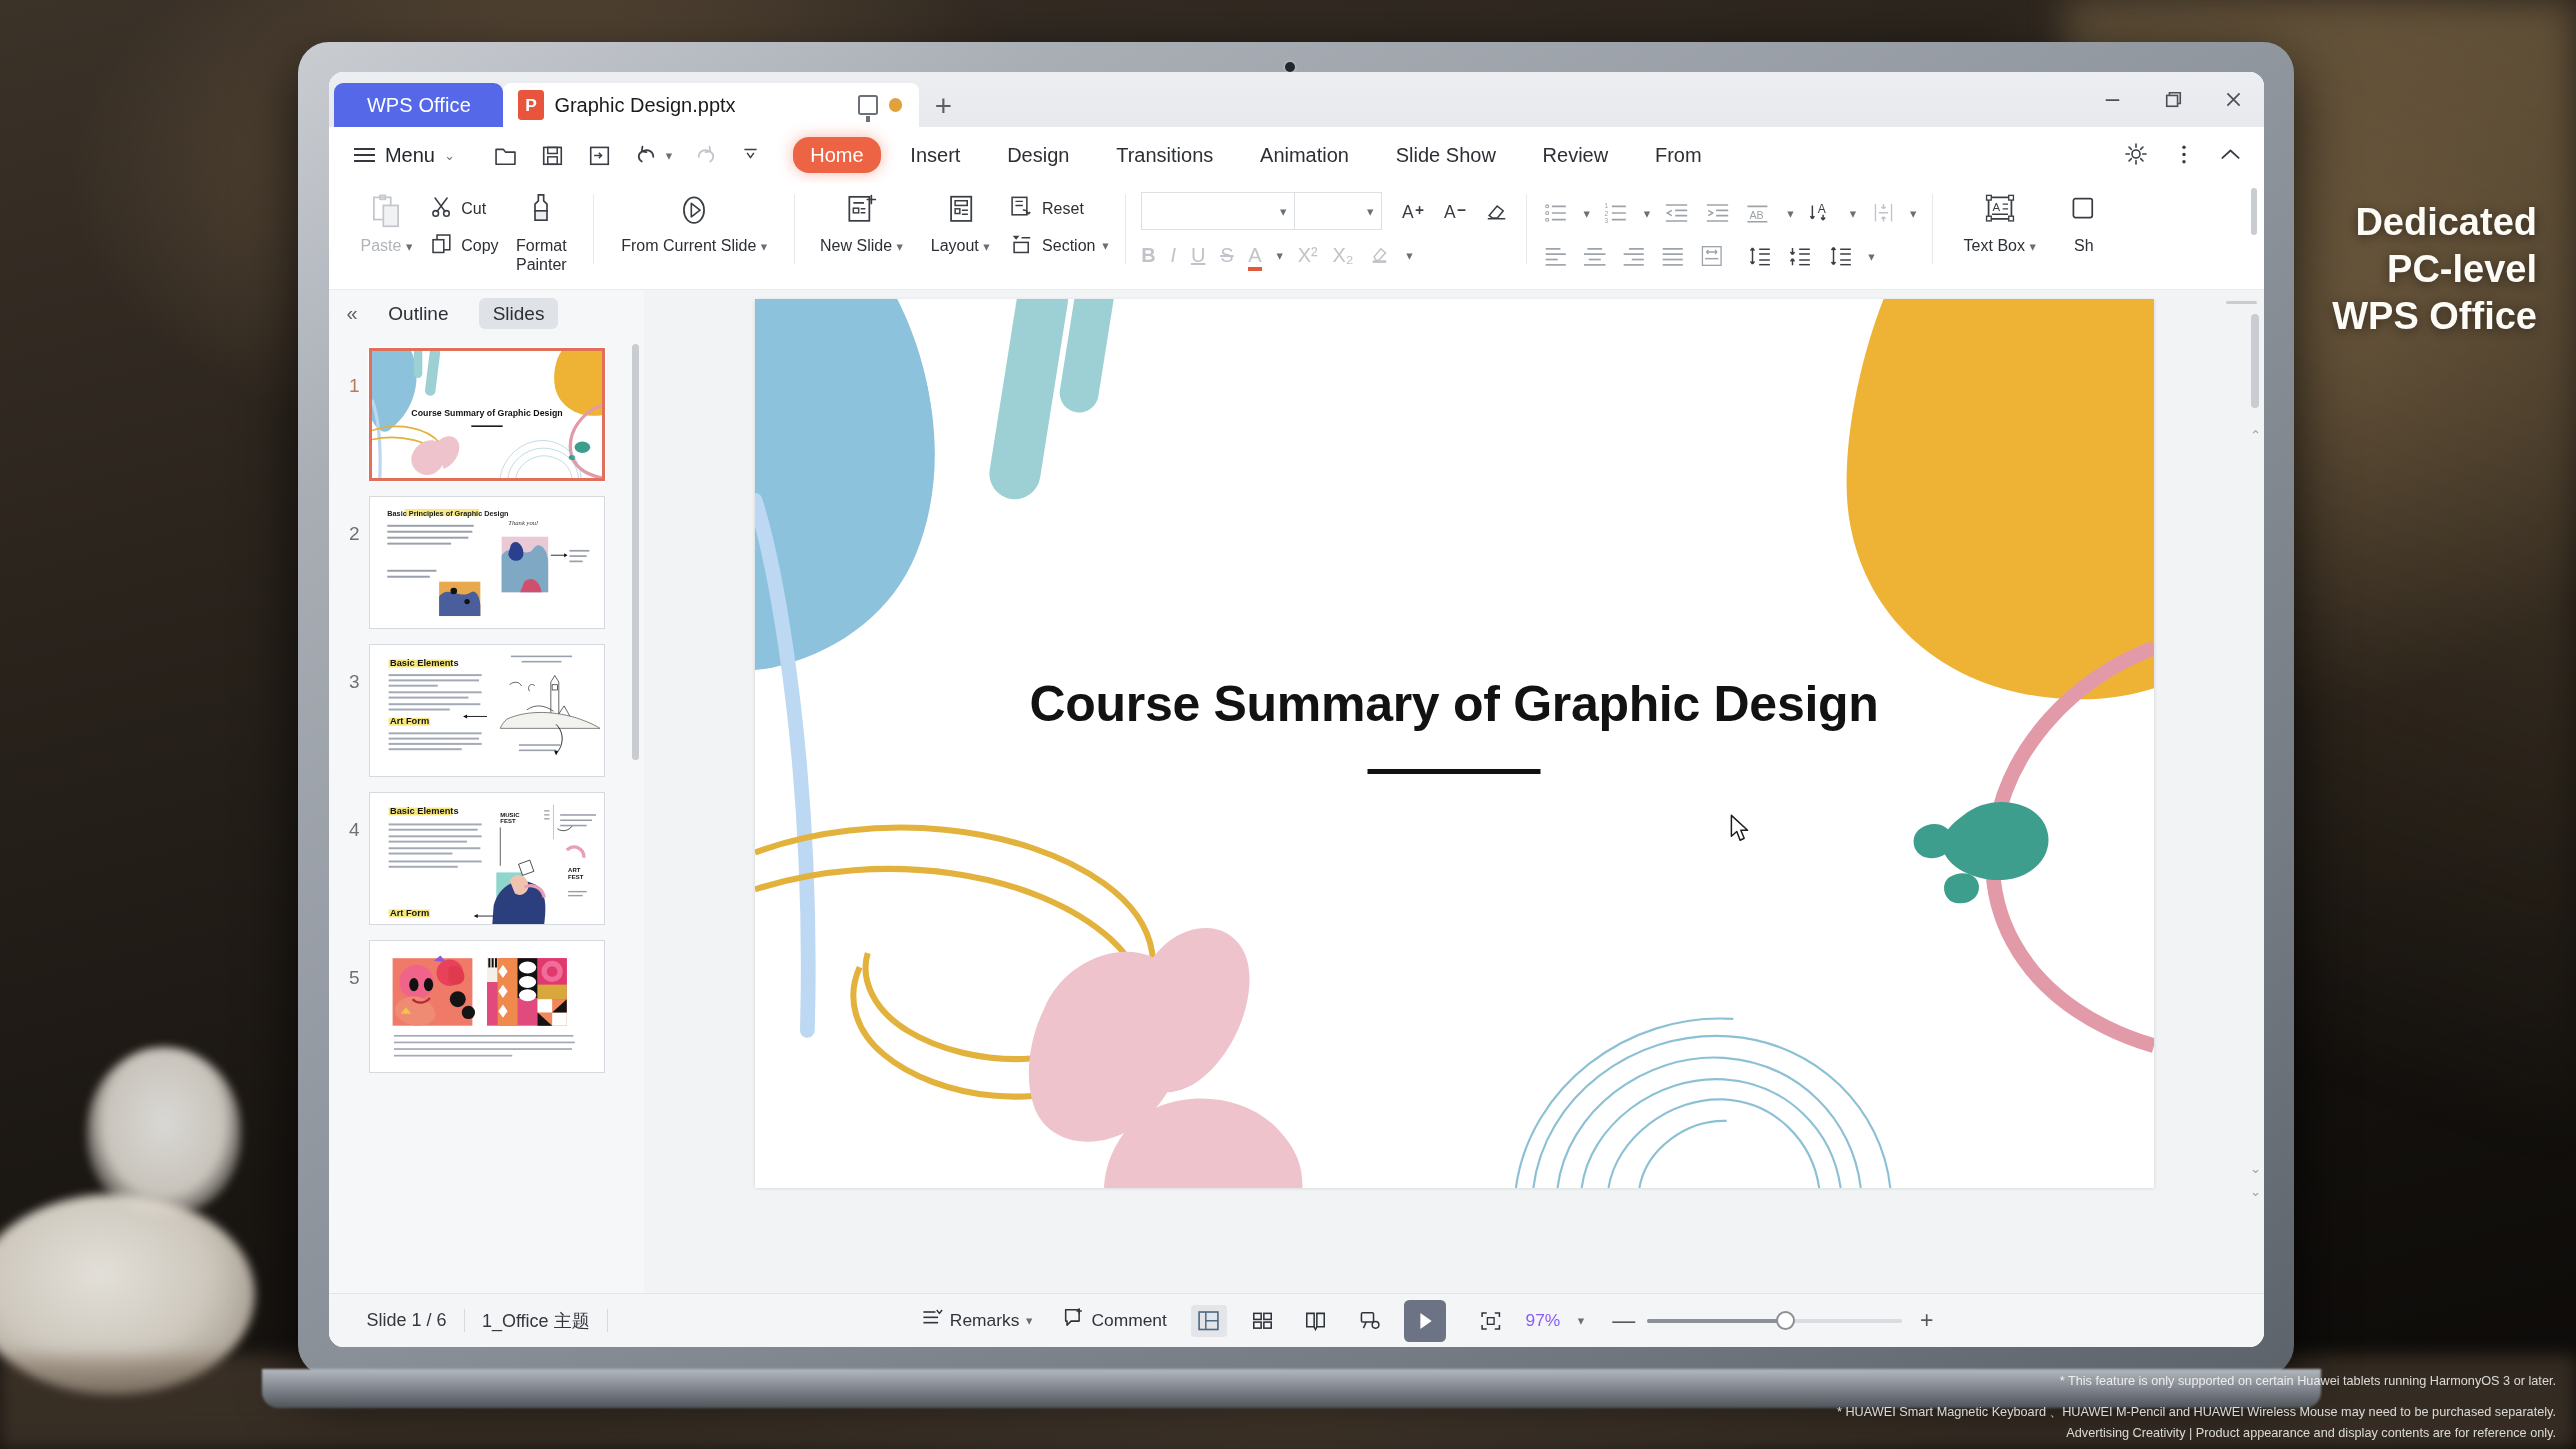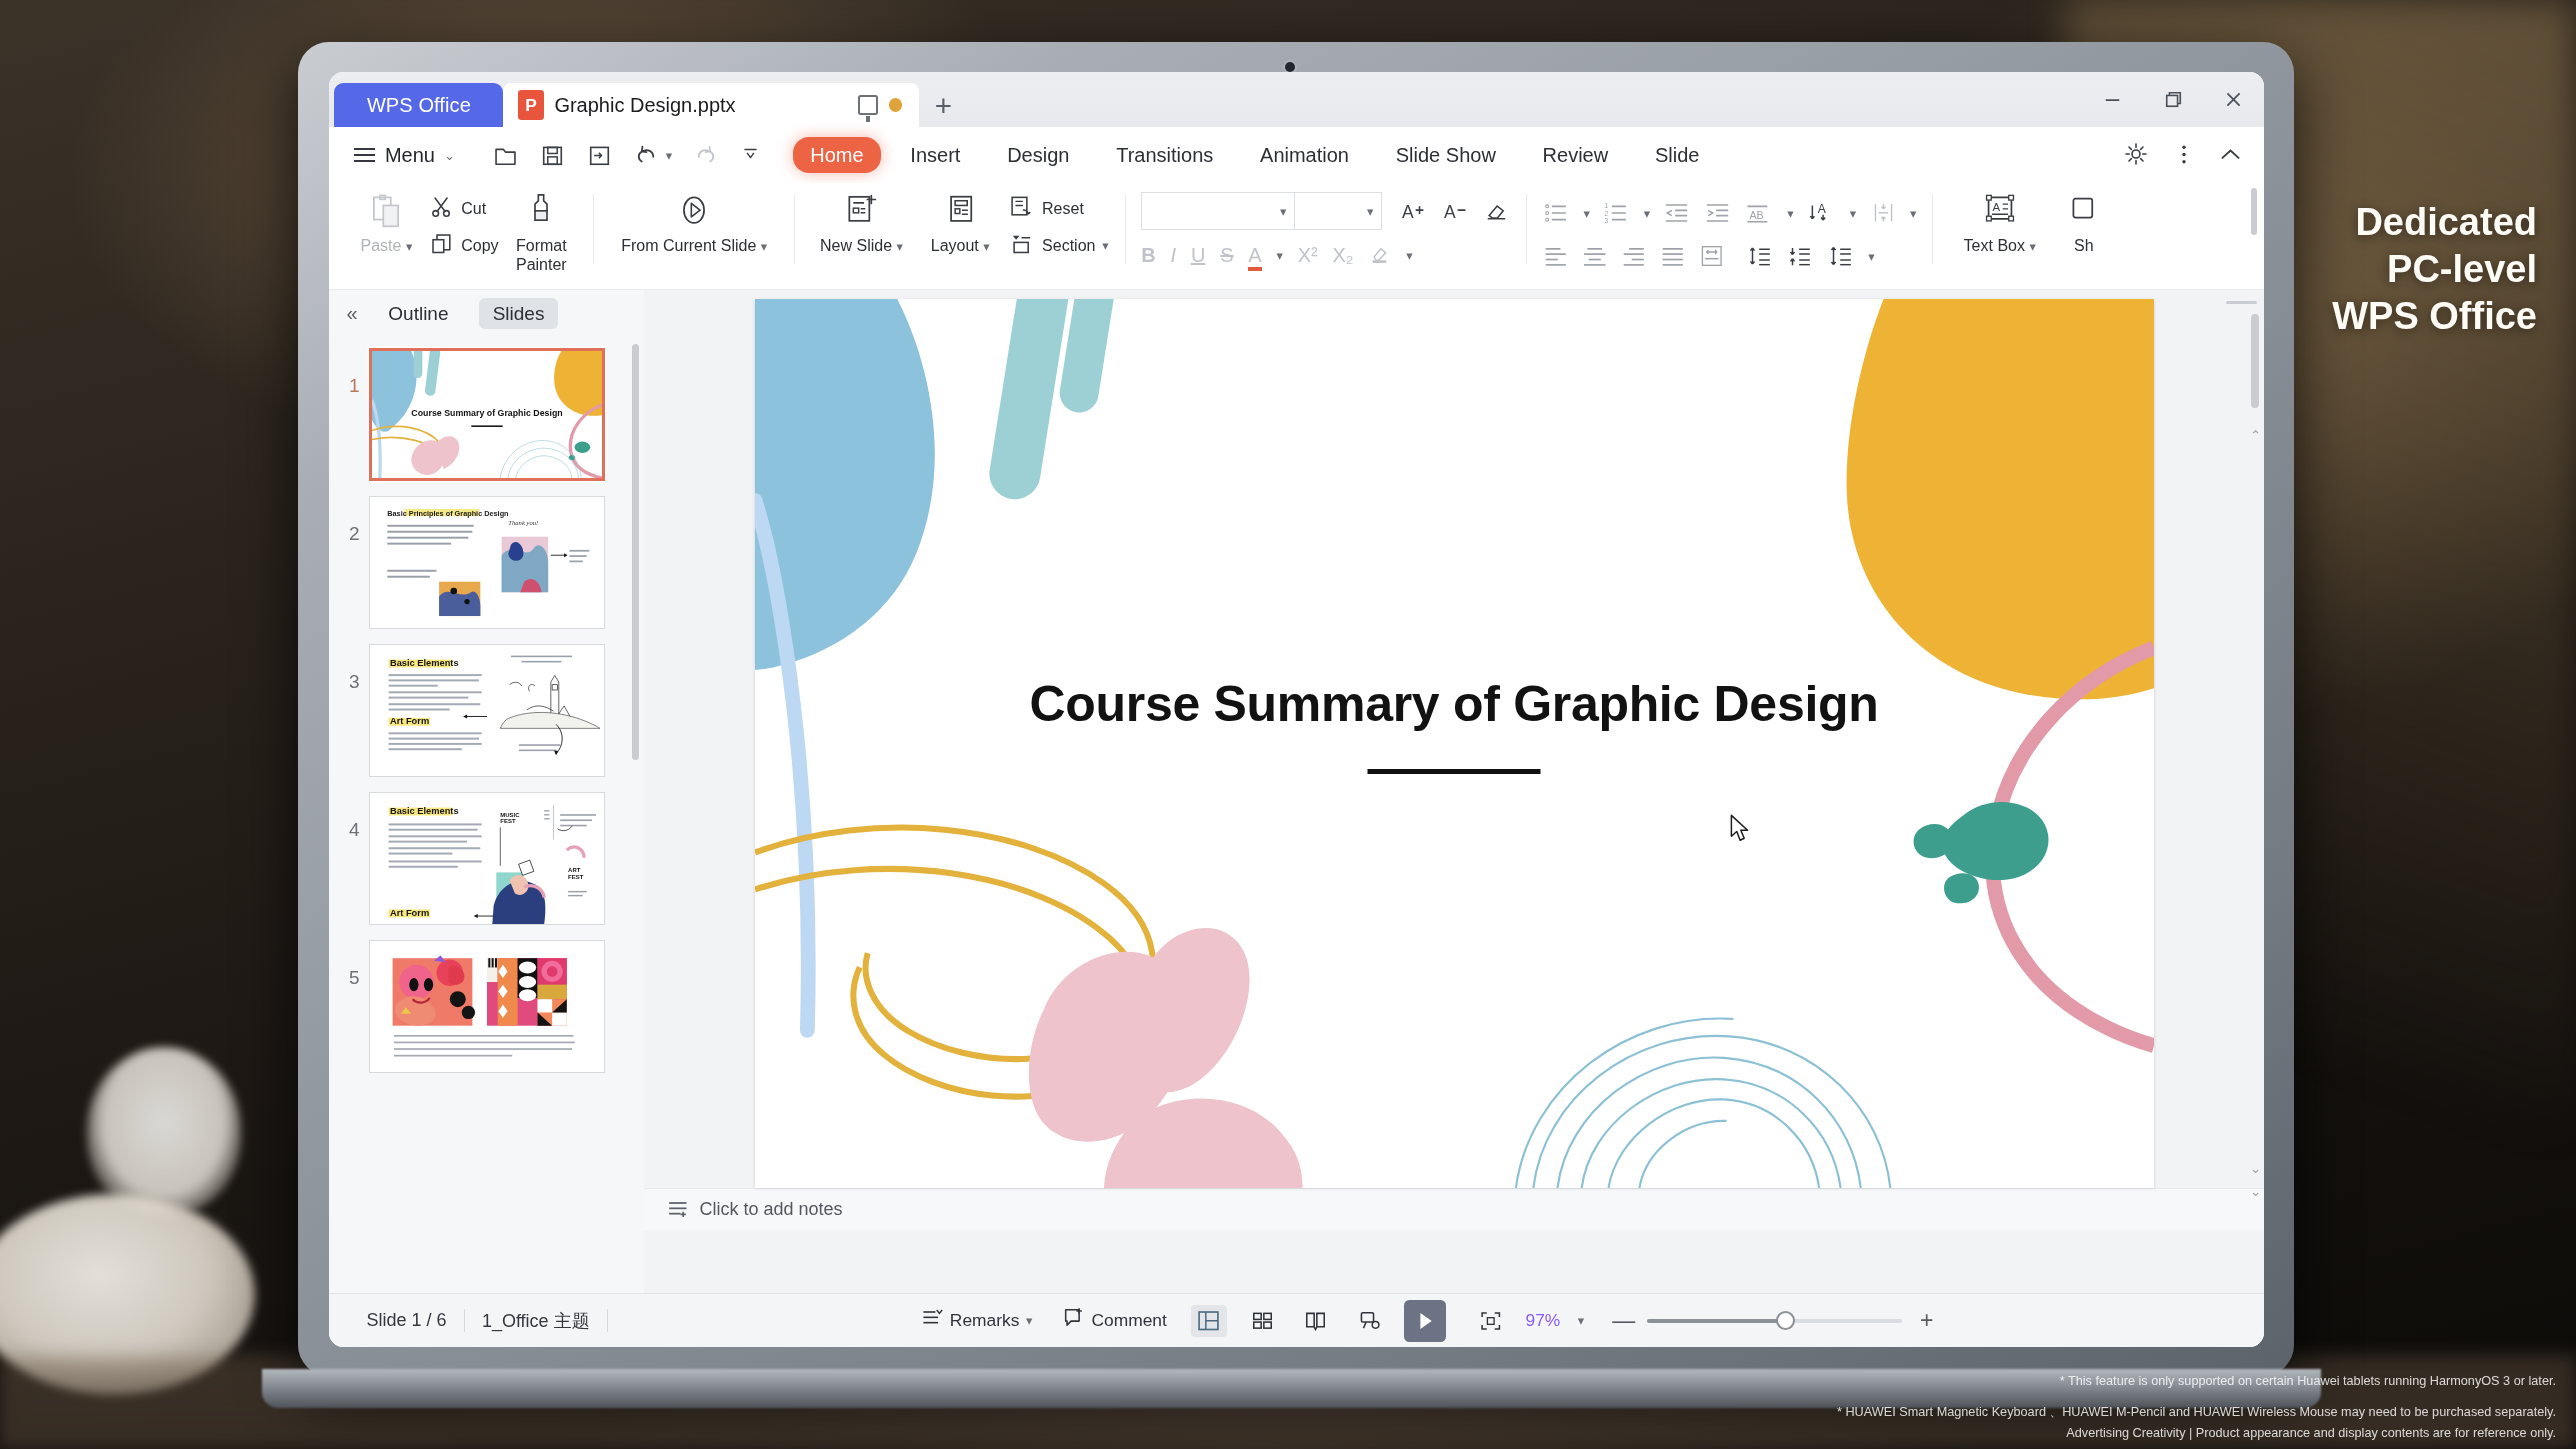--- a/index.html
+++ b/index.html
@@ -305,21 +305,21 @@
           </span>
         </div>
 
         <div class="rtab active"><span>Home</span></div>
         <div class="rtab"><span>Insert</span></div>
         <div class="rtab"><span>Design</span></div>
         <div class="rtab"><span>Transitions</span></div>
         <div class="rtab"><span>Animation</span></div>
         <div class="rtab"><span>Slide Show</span></div>
         <div class="rtab"><span>Review</span></div>
-        <div class="rtab"><span>Slide</span></div>
+        <div class="rtab"><span>From</span></div>
 
         <div class="ribbon-right">
           <span class="gear">
             <svg width="28" height="28" viewBox="0 0 42 42">
                 <circle cx="21" cy="21" r="6" fill="none" stroke="#3a3e44" stroke-width="2.4"></circle>
                 <path d="M21 6v5M21 31v5M6 21h5M31 21h5M10.5 10.5l3.5 3.5M28 28l3.5 3.5M31.5 10.5 28 14M14 28l-3.5 3.5" stroke="#3a3e44" stroke-width="2.4" stroke-linecap="round"></path>
               </svg>
           </span>
           <span class="kebab">
             <svg width="8" height="27" viewBox="0 0 12 40">
@@ -934,31 +934,20 @@
 
           <div class="sa-scroll">
             <div class="track"></div>
             <div class="thumbv"></div>
           </div>
           <span class="sa-arrow" style="top: 138px">⌃</span>
           <span class="sa-arrow" style="bottom: 117px">⌄</span>
           <span class="sa-arrow" style="bottom: 94px">⌄</span>
           <span class="sa-arrow" style="top: 10.7px; right: 6.7px; width:31px; height:3.4px; background:#c9ccd1; border-radius:2px"></span>
 
-          <div class="notesbar">
-            <span>
-              <svg width="23" height="20" viewBox="0 0 34 30">
-                  <line x1="3" y1="6" x2="29" y2="6" stroke="#5a6069" stroke-width="2.6"></line>
-                  <line x1="3" y1="14" x2="29" y2="14" stroke="#5a6069" stroke-width="2.6"></line>
-                  <line x1="3" y1="22" x2="20" y2="22" stroke="#5a6069" stroke-width="2.6"></line>
-                  <path d="M24 19v8M20 23h8" stroke="#5a6069" stroke-width="2.4"></path>
-                </svg>
-            </span>
-            <span class="notes-txt">Click to add notes</span>
-          </div>
         </div>
       </div>
 
       <div class="statusbar">
         <div class="st-left">
           <span class="st-item">Slide 1 / 6</span>
           <span class="st-div"></span>
           <span class="st-item">1_Office 主题</span>
           <span class="st-div"></span>
         </div>

